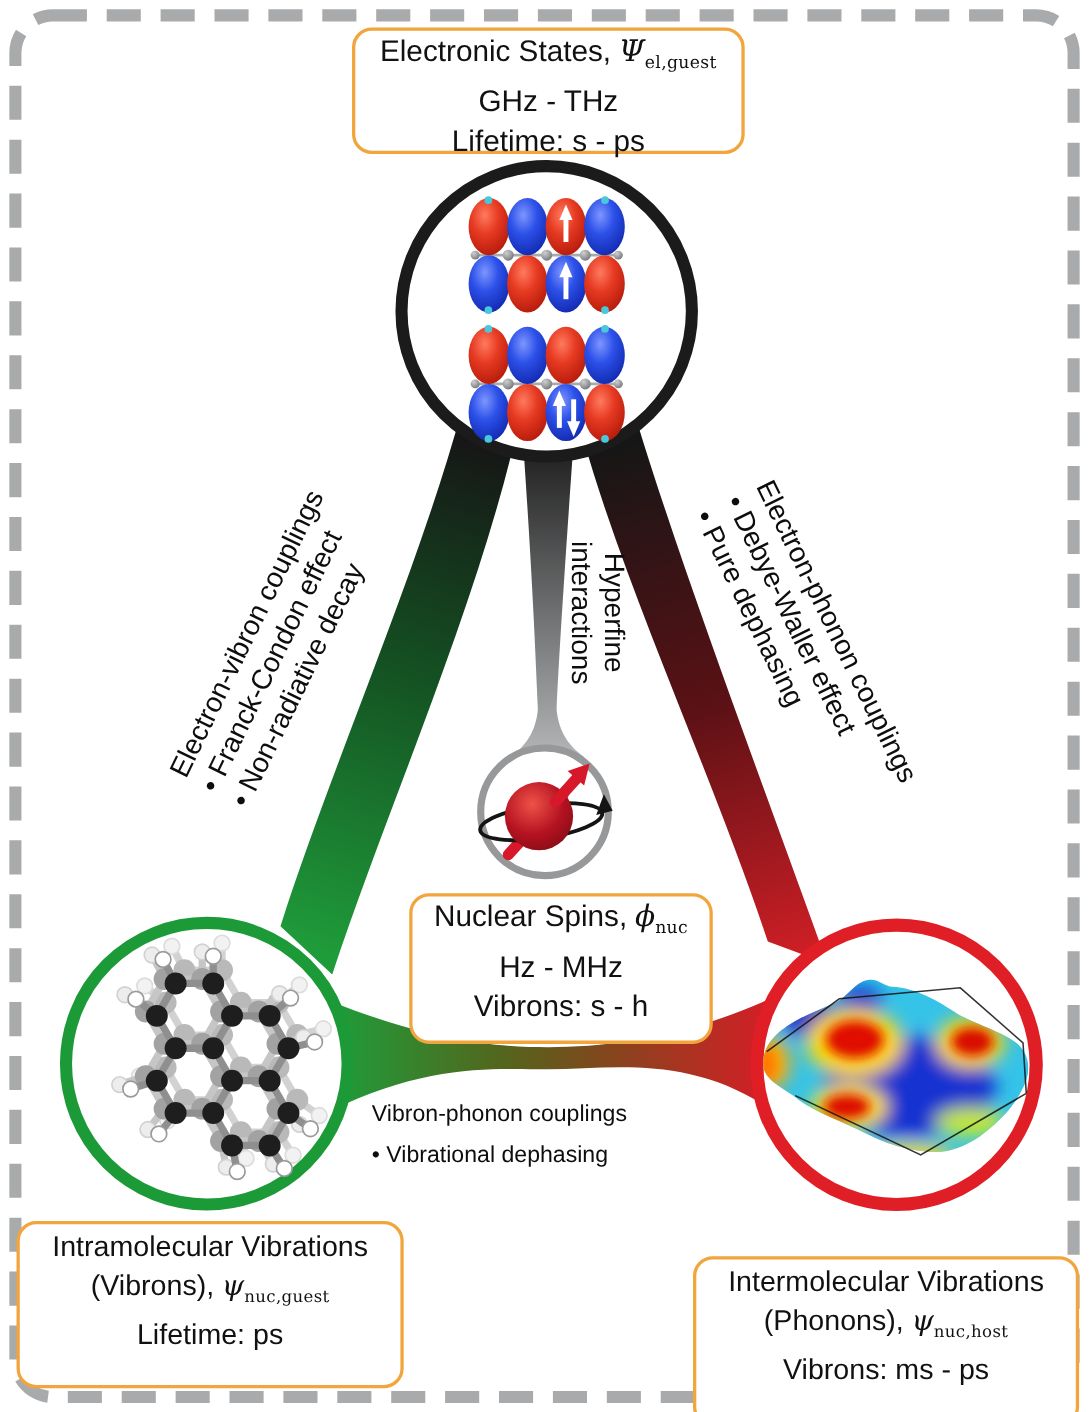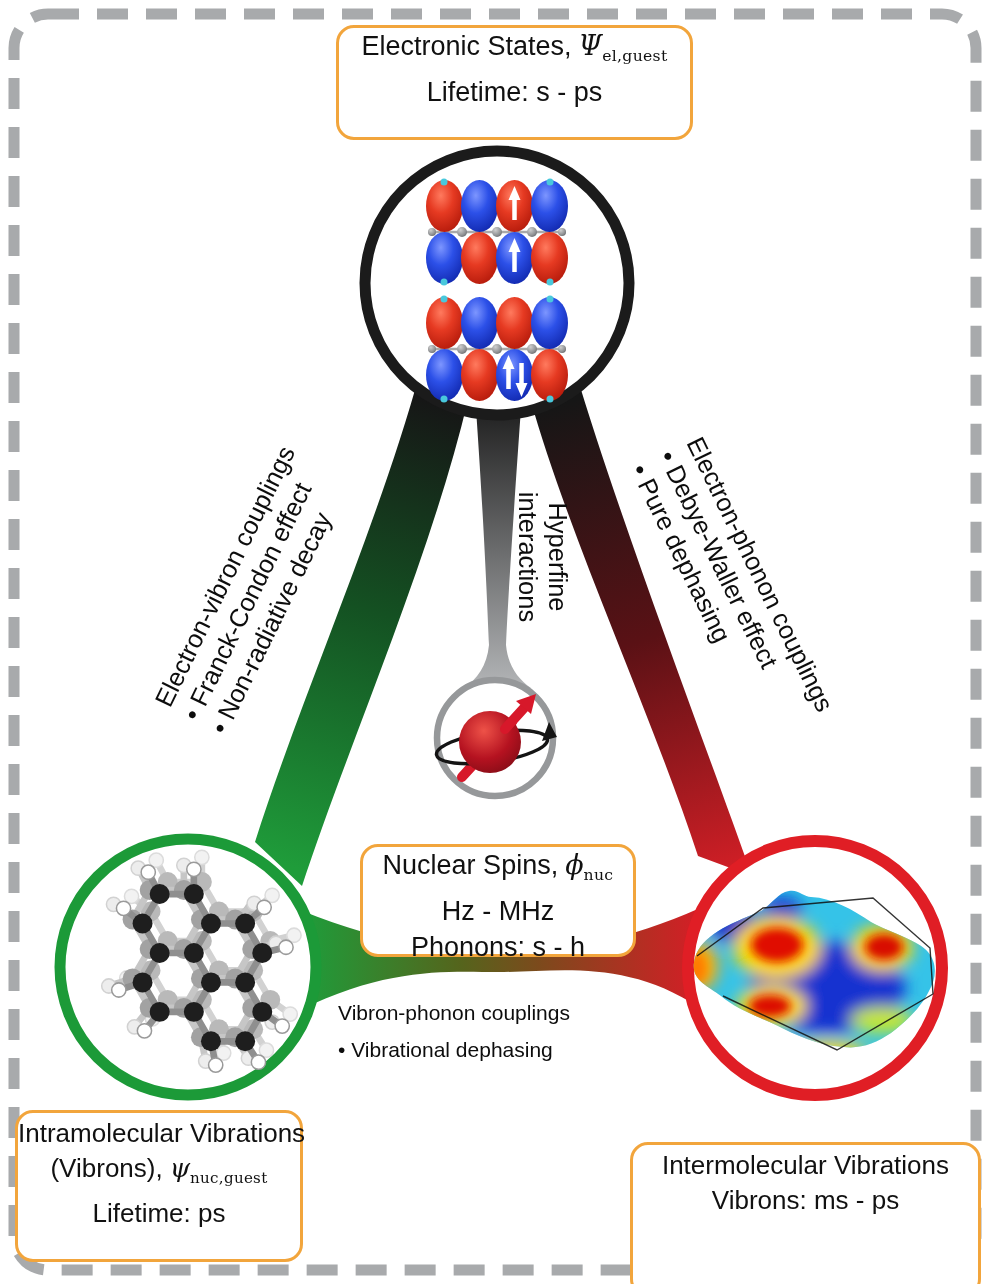--- a/index.html
+++ b/index.html
@@ -200,39 +200,41 @@
         <ellipse cx="100" cy="97" rx="26" ry="17" fill="#e01000"></ellipse>
         <ellipse cx="207" cy="99" rx="19" ry="13" fill="#d80e00"></ellipse>
         <ellipse cx="93" cy="158" rx="21" ry="11" fill="#dc0e00"></ellipse>
         <ellipse cx="20" cy="120" rx="9" ry="16" fill="#ff7a00"></ellipse>
       </g>
     </g>
     <path d="M20,108 L86,60 L196,50 L253,100 L256,146 M256,146 L160,202 L46,148" fill="none" stroke="#111" stroke-width="1.4" opacity="0.85"></path>
   </g>
 </svg>
 
-<div class="obox" style="left:336px;top:25px;width:357px;height:115px;">
+<div class="obox" style="left:320px;top:25px;width:357px;height:115px;">
   <div class="bl"><span>Electronic States,</span><span class="math"><span>Ψ</span><sub>el,guest</sub></span></div>
+  <div class="bl">GHz - THz</div>
   <div class="bl">Lifetime: s - ps</div>
 </div>
 
-<div class="obox" style="left:360px;top:812px;width:276px;height:113px;margin-top:32px;">
+<div class="obox" style="left:372px;top:812px;width:276px;height:137px;">
   <div class="bl"><span>Nuclear Spins,</span><span class="math"><span>ϕ</span><sub>nuc</sub></span></div>
   <div class="bl">Hz - MHz</div>
-  <div class="bl">Phonons: s - h</div>
-</div>
-
-<div class="obox tall" style="left:15px;top:1110px;width:288px;height:152px;">
+  <div class="bl">Vibrons: s - h</div>
+</div>
+
+<div class="obox tall" style="left:15px;top:1110px;width:352px;height:152px;">
   <div class="bl">Intramolecular Vibrations</div>
   <div class="bl"><span>(Vibrons),</span><span class="math"><span>ψ</span><sub>nuc,guest</sub></span></div>
   <div class="bl">Lifetime: ps</div>
 </div>
 
 <div class="obox tall" style="left:630px;top:1142px;width:351px;height:155px;">
   <div class="bl">Intermolecular Vibrations</div>
+  <div class="bl"><span>(Phonons),</span><span class="math"><span>ψ</span><sub>nuc,host</sub></span></div>
   <div class="bl">Vibrons: ms - ps</div>
 </div>
 
 <div class="rot" style="left:253px;top:590px;transform:translate(-50%,-50%) rotate(-64deg);">
   <div>Electron-vibron couplings</div>
   <div>• Franck-Condon effect</div>
   <div>• Non-radiative decay</div>
 </div>
 
 <div class="rot ctr" style="left:543px;top:557px;transform:translate(-50%,-50%) rotate(90deg);">

